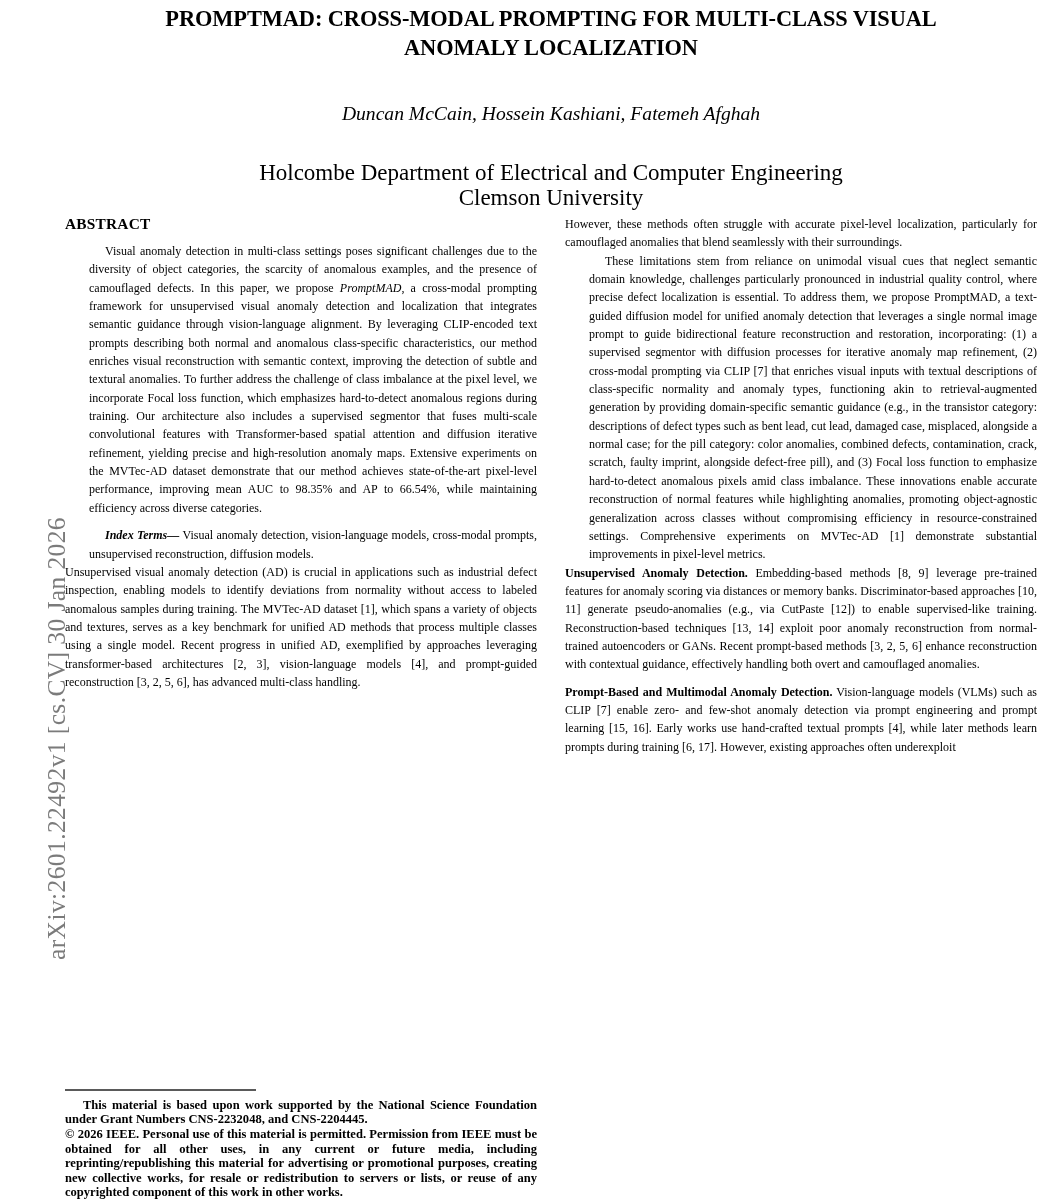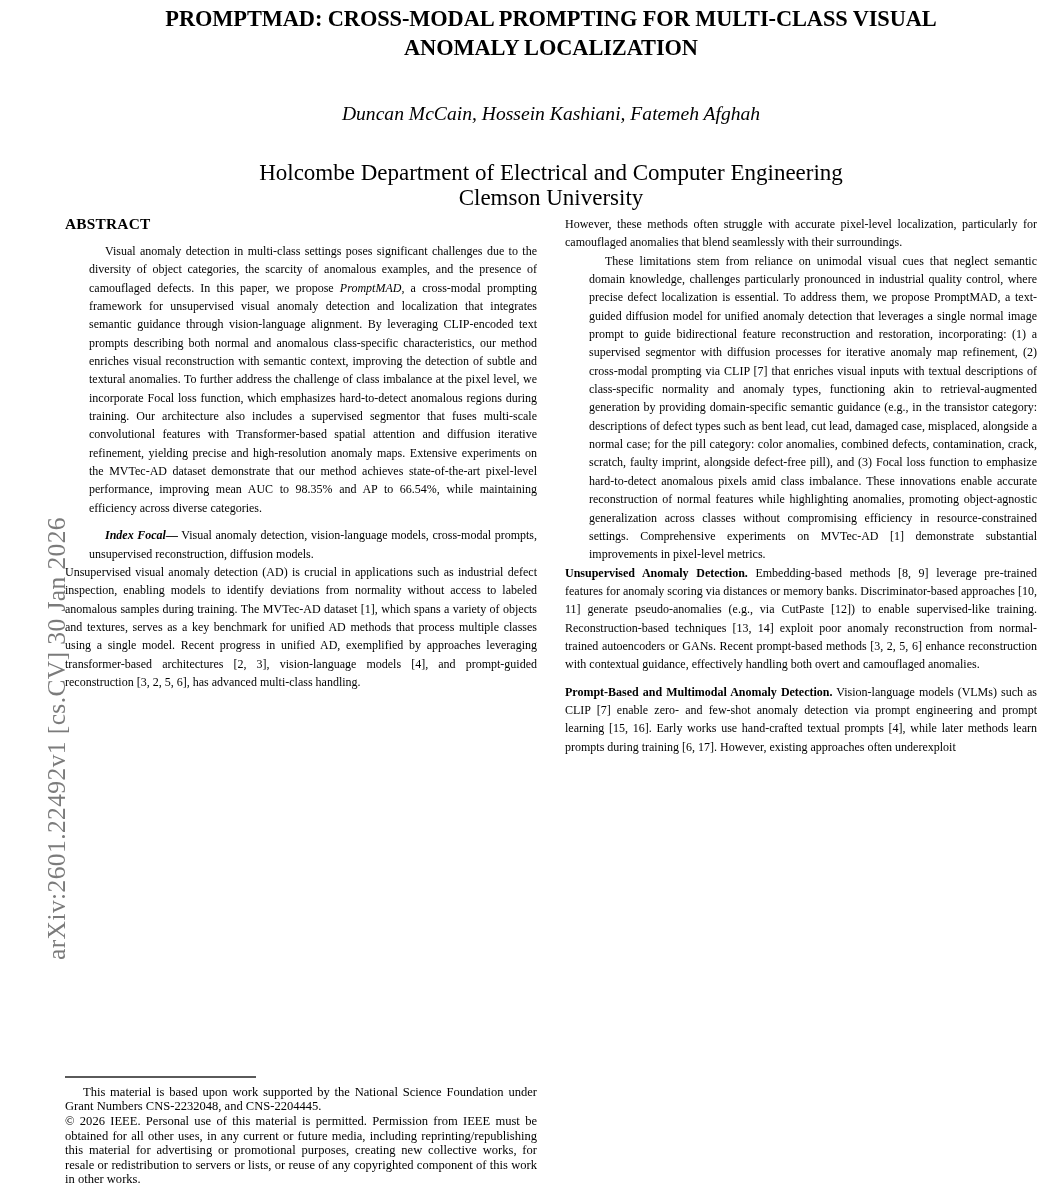--- a/index.html
+++ b/index.html
@@ -113,22 +113,23 @@
   p.gap    { margin-top: 9px; }
 
   .it  { font-style: italic; }
   .bi  { font-style: italic; font-weight: bold; }
   .bd  { font-weight: bold; }
 
   
   #footnote {
     position: absolute;
     left: 0;
-    bottom: 13px;
+    bottom: 0;
     width: 472px;
+    font-weight: bold;
   }
   #footnote-rule {
     width: 191px;
     height: 1.6px;
     background: #5a5a5a;
     margin-bottom: 7px;
   }
   #footnote p {
     margin: 0;
     font-size: 12.55px;
@@ -158,21 +159,21 @@
   </div>
 
   <div id="columns">
 
     <div class="column" id="col-left">
 
       <div class="sec-head" id="abstract-head">ABSTRACT</div>
 
       <p class="body indent"><span>Visual anomaly detection in multi-class settings poses significant challenges due to the diversity of object categories, the scarcity of anomalous examples, and the presence of camouflaged defects. In this paper, we propose </span><span class="it">PromptMAD</span><span>, a cross-modal prompting framework for unsupervised visual anomaly detection and localization that integrates semantic guidance through vision-language alignment. By leveraging CLIP-encoded text prompts describing both normal and anomalous class-specific characteristics, our method enriches visual reconstruction with semantic context, improving the detection of subtle and textural anomalies. To further address the challenge of class imbalance at the pixel level, we incorporate Focal loss function, which emphasizes hard-to-detect anomalous regions during training. Our architecture also includes a supervised segmentor that fuses multi-scale convolutional features with Transformer-based spatial attention and diffusion iterative refinement, yielding precise and high-resolution anomaly maps. Extensive experiments on the MVTec-AD dataset demonstrate that our method achieves state-of-the-art pixel-level performance, improving mean AUC to 98.35% and AP to 66.54%, while maintaining efficiency across diverse categories.</span></p>
 
-      <p class="body indent gap"><span class="bi">Index Focal—</span><span> Visual anomaly detection, vision-language models, cross-modal prompts, unsupervised reconstruction, diffusion models.</span></p>
+      <p class="body indent gap"><span class="bi">Index Terms—</span><span> Visual anomaly detection, vision-language models, cross-modal prompts, unsupervised reconstruction, diffusion models.</span></p>
 
 
       <p class="body">Unsupervised visual anomaly detection (AD) is crucial in applications such as industrial defect inspection, enabling models to identify deviations from normality without access to labeled anomalous samples during training. The MVTec-AD dataset [1], which spans a variety of objects and textures, serves as a key benchmark for unified AD methods that process multiple classes using a single model. Recent progress in unified AD, exemplified by approaches leveraging transformer-based architectures [2, 3], vision-language models [4], and prompt-guided reconstruction [3, 2, 5, 6], has advanced multi-class handling.</p>
 
       <div id="footnote">
         <div id="footnote-rule"></div>
         <p class="fn-first">This material is based upon work supported by the National Science Foundation under Grant Numbers CNS-2232048, and CNS-2204445.</p>
         <p>© 2026 IEEE. Personal use of this material is permitted. Permission from IEEE must be obtained for all other uses, in any current or future media, including reprinting/republishing this material for advertising or promotional purposes, creating new collective works, for resale or redistribution to servers or lists, or reuse of any copyrighted component of this work in other works.</p>
       </div>
 

